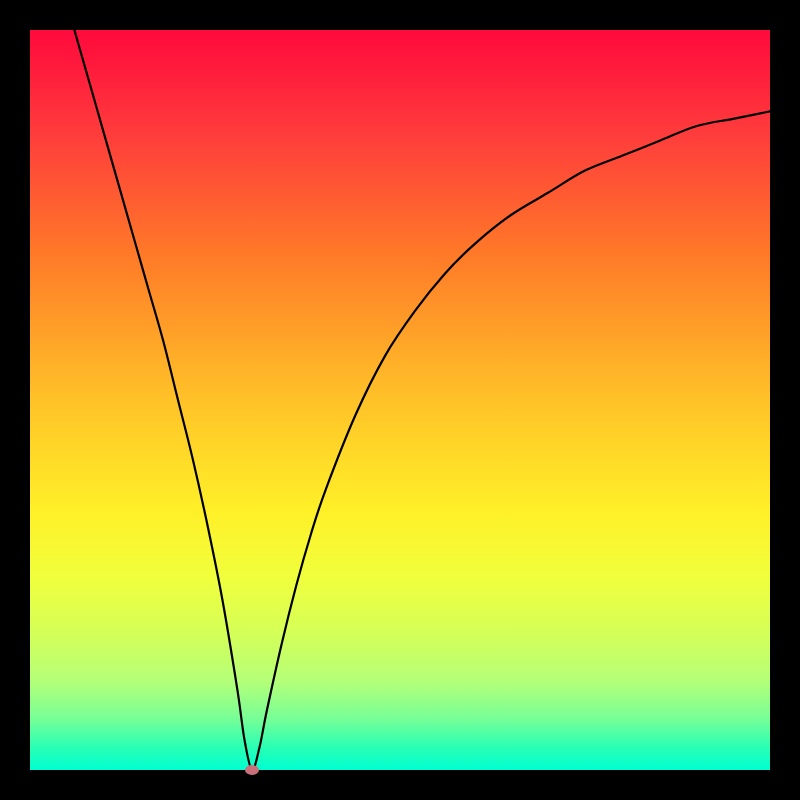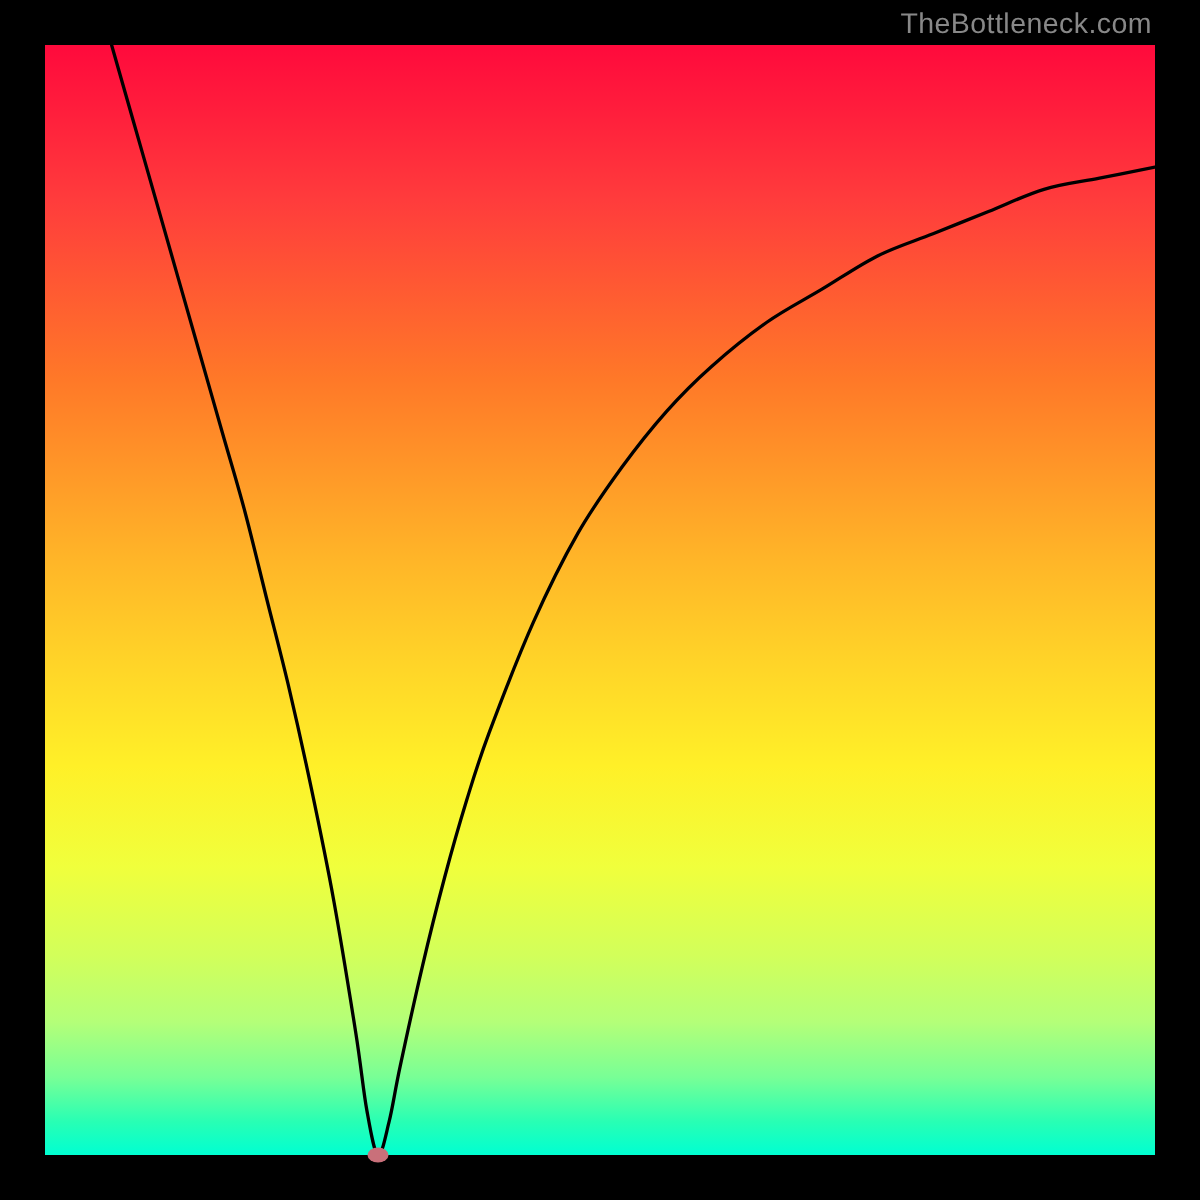--- a/index.html
+++ b/index.html
@@ -75,14 +75,13 @@
 <body>
 
 <div class="frame">
   <div class="plot-area">
     <div class="gradient-bg"></div>
     <svg class="curve" viewBox="0 0 740 740" preserveAspectRatio="none">
       <path id="curve-path" fill="none" stroke="#000" stroke-width="2.2" stroke-linecap="round" stroke-linejoin="round" d="M 44.4 0 C 46.86666666666667 8.633333333333326 54.266666666666666 34.53333333333329 59.2 51.799999999999955 C 64.13333333333334 69.06666666666662 69.06666666666666 86.33333333333336 74 103.60000000000002 C 78.93333333333334 120.86666666666669 83.86666666666666 138.1333333333333 88.8 155.39999999999998 C 93.73333333333333 172.66666666666666 98.66666666666667 189.93333333333337 103.60000000000001 207.20000000000005 C 108.53333333333335 224.46666666666673 113.46666666666667 241.73333333333335 118.4 259 C 123.33333333333334 276.26666666666665 128.26666666666665 292.3 133.2 310.8 C 138.13333333333333 329.3 143.06666666666666 350.26666666666665 148 370 C 152.93333333333334 389.73333333333335 157.86666666666667 408.23333333333335 162.8 429.2 C 167.73333333333335 450.16666666666663 172.66666666666666 472.3666666666666 177.6 495.79999999999995 C 182.53333333333333 519.2333333333332 187.46666666666667 542.6666666666666 192.4 569.8 C 197.33333333333334 596.9333333333333 203.50000000000003 635.1666666666667 207.20000000000002 658.6 C 210.9 682.0333333333333 212.13333333333333 696.8333333333333 214.6 710.4 C 217.06666666666666 723.9666666666667 219.53333333333333 738.7666666666667 222 740 C 224.46666666666667 741.2333333333333 226.93333333333334 727.6666666666666 229.4 717.8 C 231.86666666666667 707.9333333333333 233.10000000000002 698.0666666666666 236.8 680.8 C 240.5 663.5333333333333 246.66666666666669 635.1666666666667 251.60000000000002 614.2 C 256.53333333333336 593.2333333333333 261.46666666666664 573.5 266.4 555 C 271.3333333333333 536.5 276.26666666666665 519.2333333333333 281.2 503.2 C 286.1333333333333 487.16666666666663 288.6 478.53333333333336 296 458.8 C 303.4 439.06666666666666 315.73333333333335 407 325.6 384.8 C 335.4666666666667 362.6 345.3333333333333 342.8666666666666 355.2 325.59999999999997 C 365.06666666666666 308.3333333333333 374.93333333333334 294.76666666666665 384.8 281.2 C 394.6666666666667 267.6333333333333 404.53333333333336 255.29999999999998 414.40000000000003 244.2 C 424.2666666666667 233.1 432.9 224.4666666666667 444 214.60000000000002 C 455.1 204.73333333333335 468.6666666666667 193.63333333333335 481 185 C 493.3333333333333 176.36666666666665 505.6666666666667 170.19999999999996 518 162.79999999999995 C 530.3333333333334 155.39999999999995 542.6666666666666 146.76666666666657 555 140.5999999999999 C 567.3333333333334 134.43333333333325 579.6666666666666 130.73333333333338 592 125.80000000000007 C 604.3333333333334 120.86666666666675 616.6666666666666 115.93333333333334 629 111 C 641.3333333333334 106.06666666666666 653.6666666666666 99.90000000000005 666 96.20000000000005 C 678.3333333333334 92.50000000000004 690.6666666666666 91.26666666666664 703 88.79999999999995 C 715.3333333333334 86.33333333333327 733.8333333333334 82.63333333333331 740 81.39999999999998"></path>
     </svg>
     <div class="dot" id="marker-dot" style="left: 222px; top: 740px;"></div>
   </div>
-  <div class="watermark">TheBottleneck.com</div>
 </div>
 
 </body></html>

